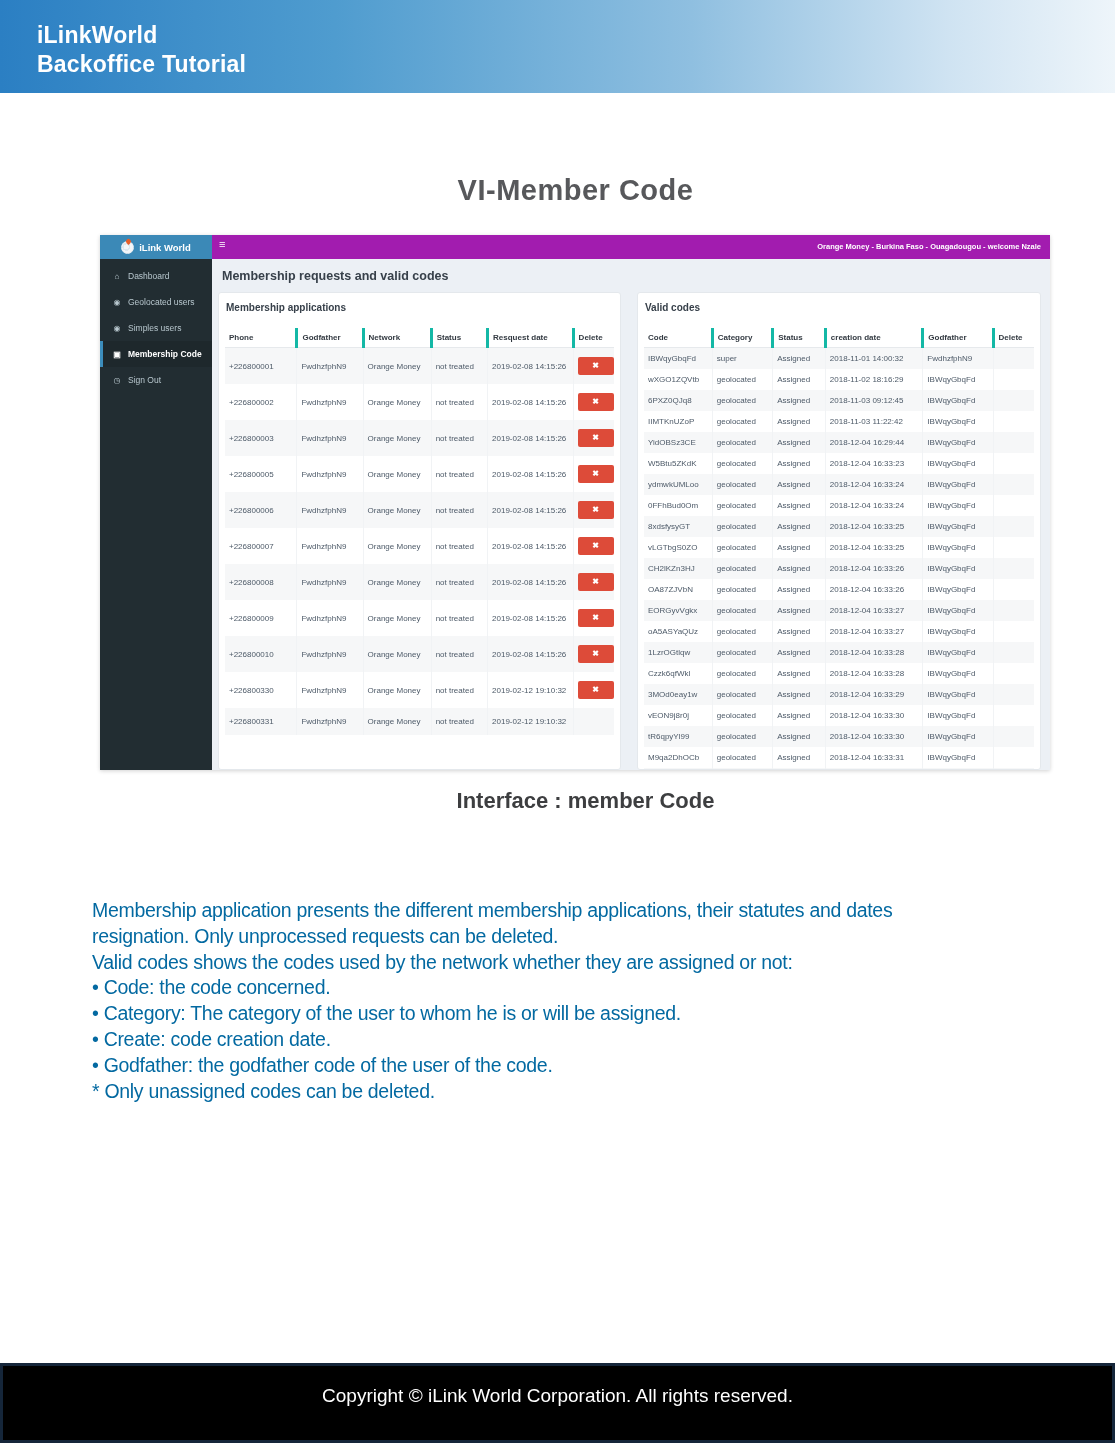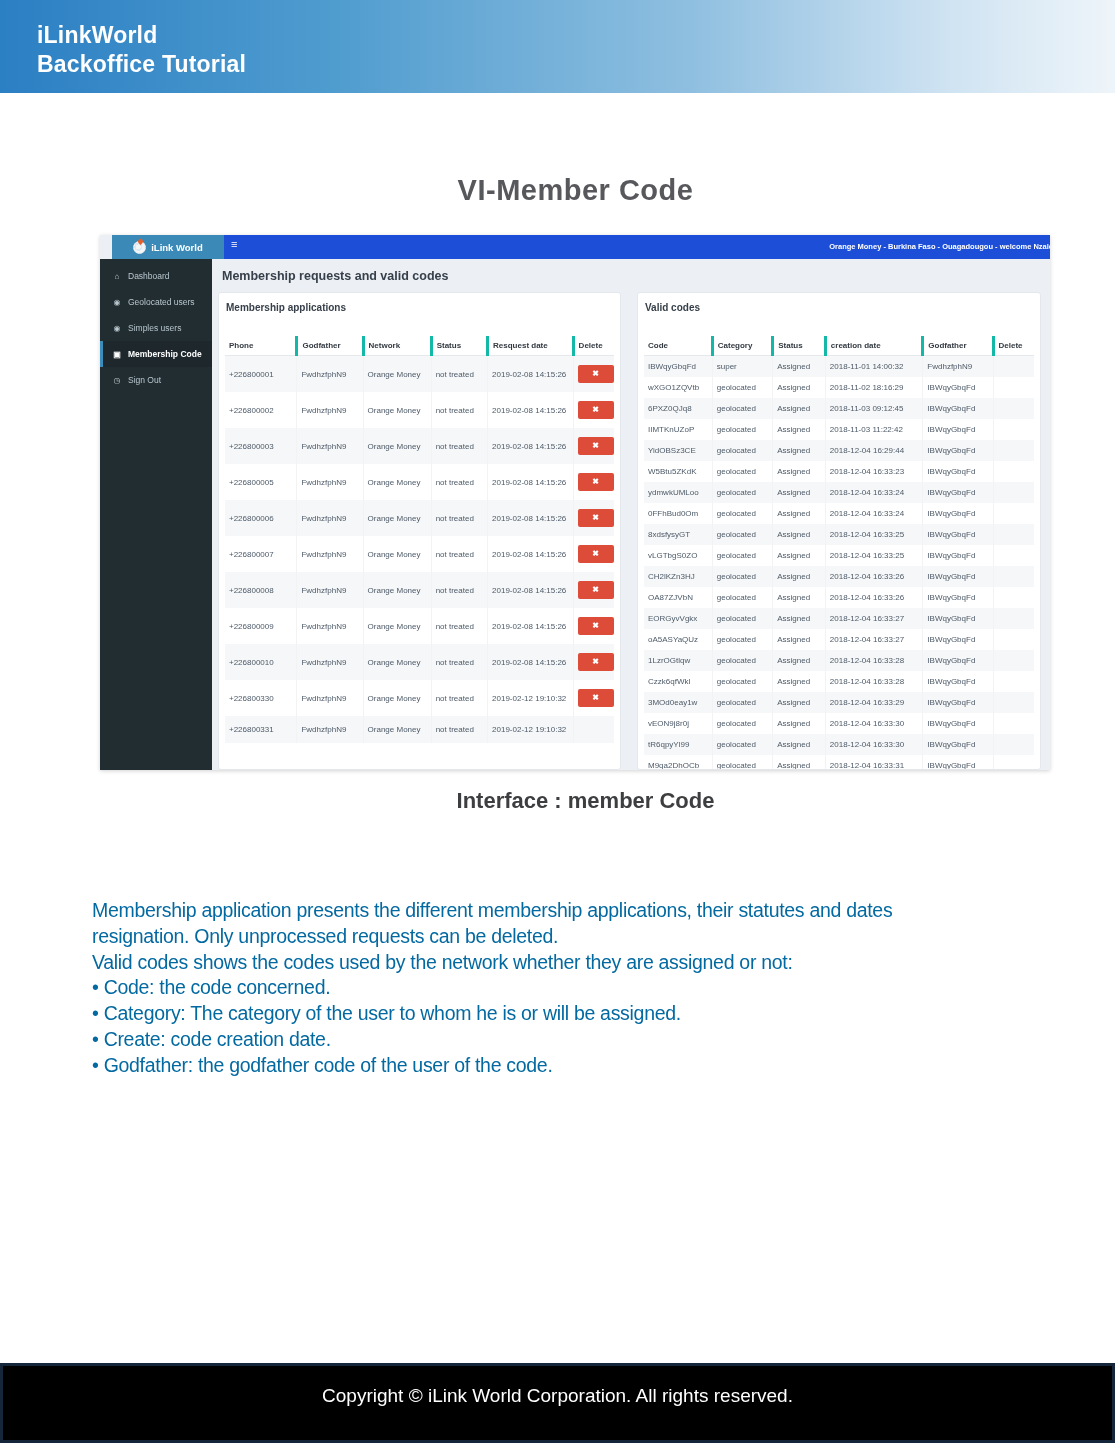--- a/index.html
+++ b/index.html
@@ -14,21 +14,21 @@
 
   
   .page-title { position:absolute; top:174px; left:0; width:100%; text-align:center;
     font-size:29px; font-weight:700; color:#57585b; transform:translateX(18px); letter-spacing:.5px; }
   .caption { position:absolute; top:788px; left:0; width:100%; text-align:center;
     font-size:22px; font-weight:700; color:#3d3e40; transform:translateX(28px); }
 
   
   .shot { position:absolute; left:100px; top:235px; width:950px; height:535px;
     background:#ecf0f5; box-shadow:0 1px 4px rgba(0,0,0,.18); overflow:hidden; }
-  .navbar { position:absolute; left:12px; top:0; width:950px; height:24px; background:#1d4ed8; }
+  .navbar { position:absolute; left:0; top:0; width:950px; height:24px; background:#a21caf; }
   .logo { position:absolute; left:0; top:0; width:112px; height:24px; background:#3b89b7;
     display:flex; align-items:center; justify-content:center; gap:5px;
     color:#fff; font-weight:700; font-size:9.5px; }
   .globe { position:relative; width:13px; height:13px; border-radius:50%;
     background:radial-gradient(circle at 40% 45%, #f2f6f9 0 2.5px, #dce8f0 2.5px 4px, #f2f6f9 4px);
     border:1px solid #e8eef3; }
   .globe::after { content:""; position:absolute; left:4px; top:-3px; width:5px; height:5px;
     border-radius:50% 50% 50% 0; transform:rotate(-45deg); background:#e65f2b; }
   .hamburger { position:absolute; left:119px; top:3px; color:#fff; font-size:11px; cursor:pointer; }
   .user-info { position:absolute; right:9px; top:7px; color:#fff; font-size:7.5px; font-weight:700; }
@@ -42,21 +42,21 @@
 
   .content { position:absolute; left:112px; top:24px; width:838px; height:511px;
     background:#ecf0f5; overflow:hidden; }
   .content-heading { margin:10px 0 0 10px; font-size:12.5px; font-weight:700; color:#37404a; }
   .panel { position:absolute; top:33px; height:478px; background:#fff;
     border:1px solid #e4e8ec; border-radius:3px; overflow:hidden; }
   .panel.pleft  { left:6px;  width:403px; }
   .panel.pright { left:425px; width:404px; }
   .panel-title { padding:9px 7px 7px; font-size:10px; font-weight:700; color:#37404a; }
 
-  table { width:calc(100% - 12px); margin:16px 6px; border-collapse:collapse; table-layout:fixed; }
+  table { width:calc(100% - 12px); margin:8px 6px; border-collapse:collapse; table-layout:fixed; }
   th { font-size:8px; font-weight:700; color:#333a42; text-align:left; padding:5px 4px;
     border-bottom:1px solid #e6e9ec; border-left:3px solid #14b8a6; }
   td { font-size:8px; color:#4d5a68; padding:4px; border-left:1px solid #f1f3f5;
     overflow:hidden; white-space:nowrap; }
   th:first-child, td:first-child { border-left:none; }
   #apps-tbody td { padding-top:9px; padding-bottom:9px; }
   #codes-tbody td { padding-top:6px; padding-bottom:6px; }
   tbody tr:nth-child(odd) td { background:#f6f7f8; }
   .del-btn { display:block; width:36px; height:18px; background:#dd4b39; border:none;
     border-radius:2px; color:#fff; font-size:8px; font-weight:700; line-height:18px;
@@ -439,19 +439,20 @@
   <div class="caption">Interface : member Code</div>
 
   <div class="bodytext">
     <div>Membership application presents the different membership applications, their statutes and dates</div>
     <div>resignation. Only unprocessed requests can be deleted.</div>
     <div>Valid codes shows the codes used by the network whether they are assigned or not:</div>
     <div>• Code: the code concerned.</div>
     <div>• Category: The category of the user to whom he is or will be assigned.</div>
     <div>• Create: code creation date.</div>
     <div>• Godfather: the godfather code of the user of the code.</div>
+    <div>* Only unassigned codes can be deleted.</div>
   </div>
 
   <footer class="footer">
     <span>Copyright © iLink World Corporation. All rights reserved.</span>
   </footer>
 
 </div>
 
 </body></html>

